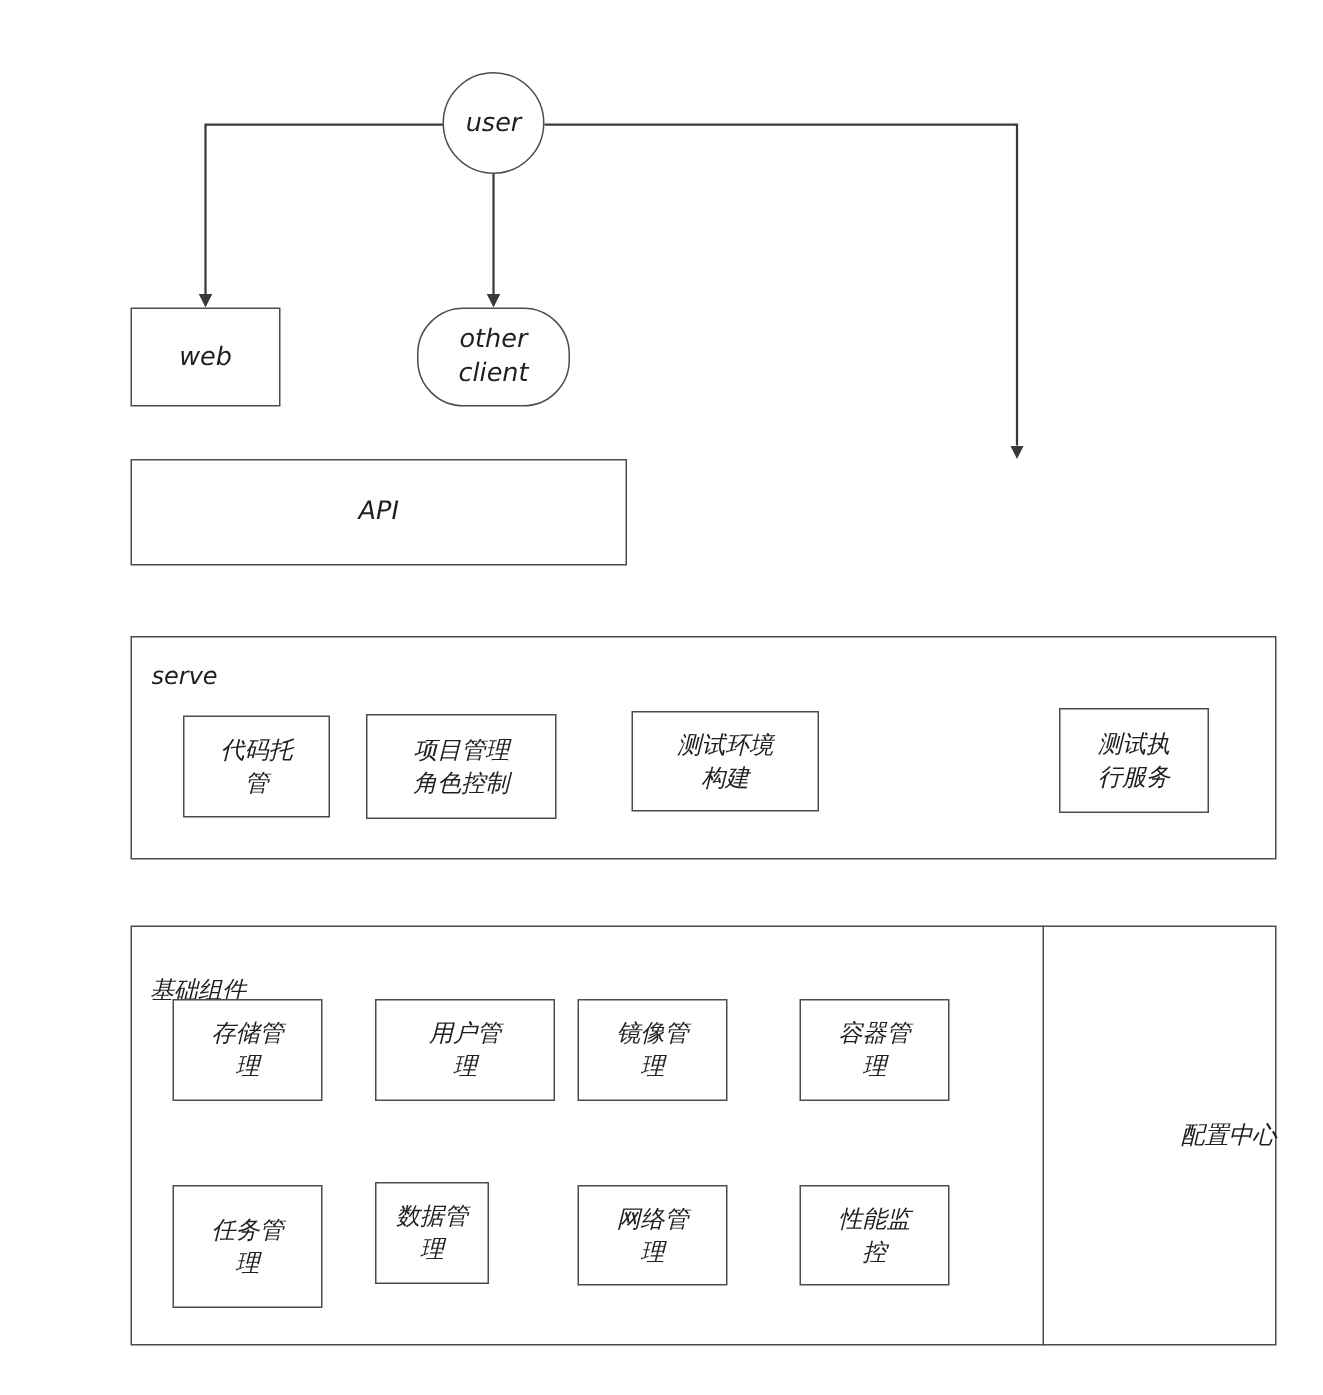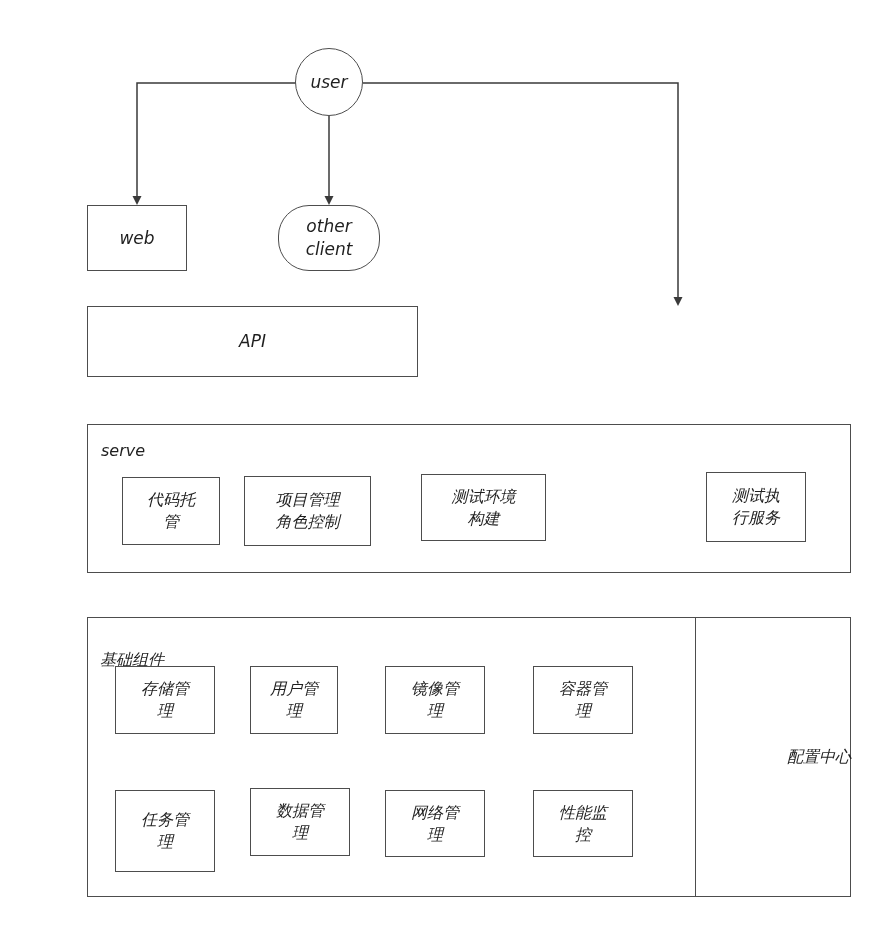--- a/index.html
+++ b/index.html
@@ -80,26 +80,26 @@
     left: 695px; top: 617px;
     width: 156px; height: 280px;
     border-left: 1.5px solid #4d4d4d;
     display: flex;
     align-items: center;
     justify-content: flex-end;
     font-size: 16px;
   }
 
   #fnd-0 { left: 115px; top: 666px; width: 100px; height: 68px; }
-  #fnd-1 { left: 250px; top: 666px; width: 88px; height: 68px; }
+  #fnd-1 { left: 250px; top: 666px; width: 120px; height: 68px; }
   #fnd-2 { left: 385px; top: 666px; width: 100px; height: 68px; }
   #fnd-3 { left: 533px; top: 666px; width: 100px; height: 68px; }
 
   #fnd-4 { left: 115px; top: 790px; width: 100px; height: 82px; }
-  #fnd-5 { left: 250px; top: 788px; width: 100px; height: 68px; }
+  #fnd-5 { left: 250px; top: 788px; width: 76px; height: 68px; }
   #fnd-6 { left: 385px; top: 790px; width: 100px; height: 67px; }
   #fnd-7 { left: 533px; top: 790px; width: 100px; height: 67px; }
 </style>
 </head>
 <body>
 
 <div class="canvas">
 
   <svg class="edges" width="882" height="930" aria-hidden="true">
     <defs>

